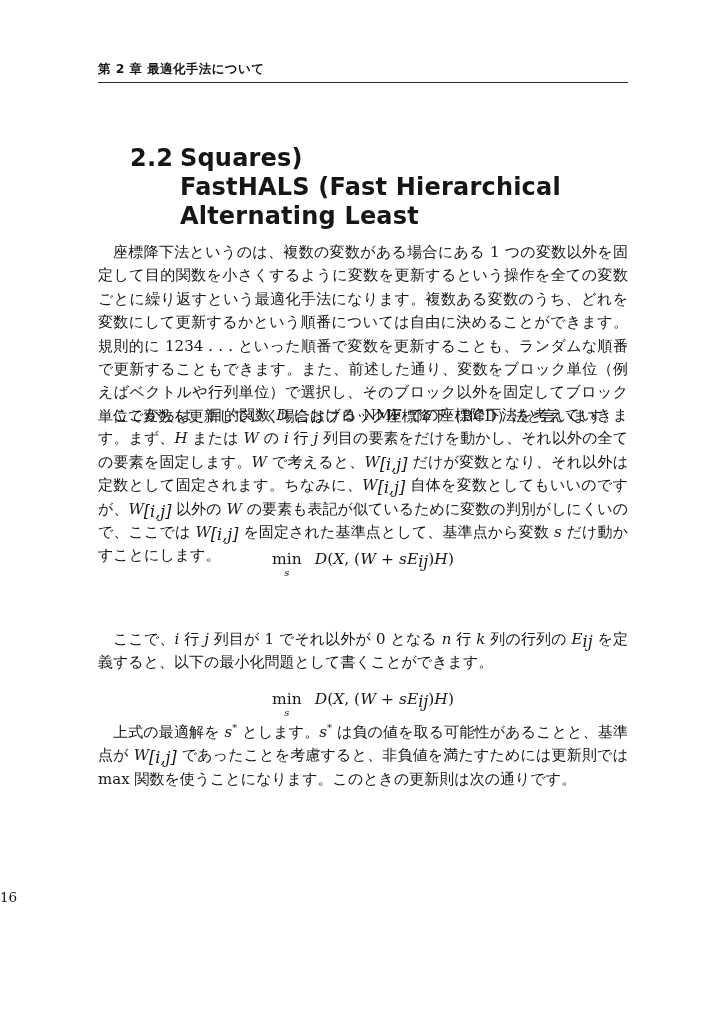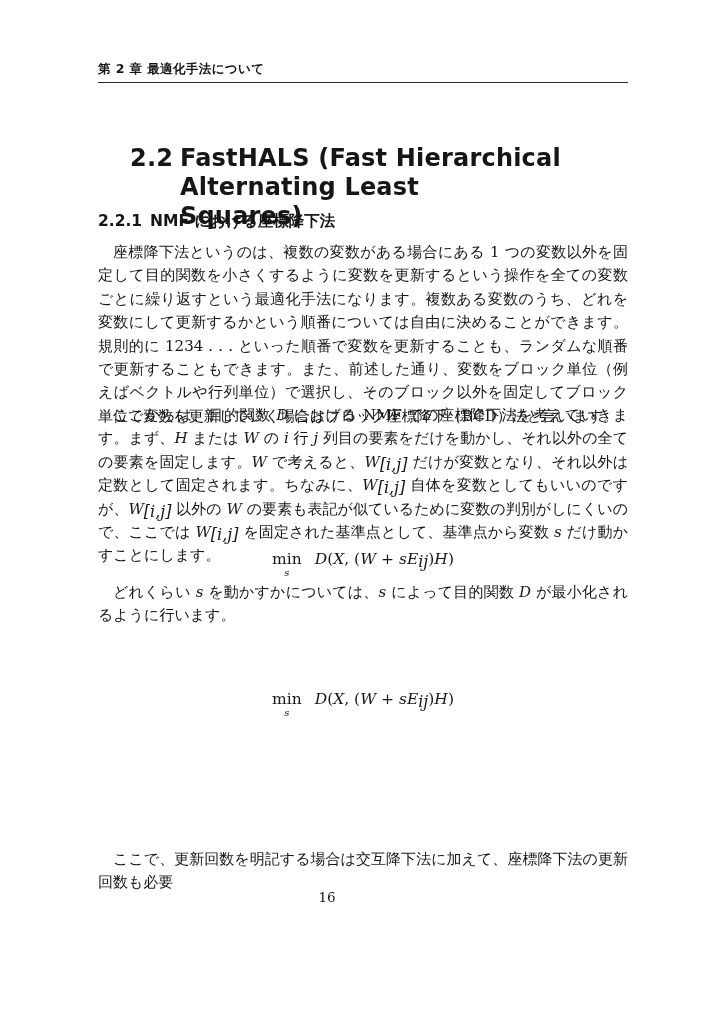--- a/index.html
+++ b/index.html
@@ -43,55 +43,51 @@
     font-size:15.5px; line-height:20px;
   }
   .f1{top:549px} .f2{top:689px} .f3{top:811px}
   .op-stack { display:inline-block; position:relative; font-style:normal; margin-right:13px; }
   .op-under {
     position:absolute; left:50%; transform:translateX(-50%); top:14px;
     font-size:10px; font-style:italic;
   }
   .page-number {
     position:absolute; left:0; top:889px; width:654px;
-    text-align:center; font-size:13.5px;
+    text-align:left; font-size:13.5px;
   }
 </style>
 </head>
 <body>
 
 <div class="page">
 
   <header class="running-header">
     <span>第 2 章 最適化手法について</span>
   </header>
 
   <div class="section-heading">
     <span class="sec-num">2.2</span>
     <span class="sec-title">
+      <span class="sec-line">Squares)</span>
       <span class="sec-line">FastHALS (Fast Hierarchical Alternating Least</span>
-      <span class="sec-line">Squares)</span>
     </span>
   </div>
 
-  <div class="subsection-heading">
-    <span class="subsec-num">2.2.1</span>
-    <span class="subsec-title">NMF における座標降下法</span>
-  </div>
 
   <p class="para p1">座標降下法というのは、複数の変数がある場合にある 1 つの変数以外を固定して目的関数を小さくするように変数を更新するという操作を全ての変数ごとに繰り返すという最適化手法になります。複数ある変数のうち、どれを変数にして更新するかという順番については自由に決めることができます。規則的に 1234 . . . といった順番で変数を更新することも、ランダムな順番で更新することもできます。また、前述した通り、変数をブロック単位（例えばベクトルや行列単位）で選択し、そのブロック以外を固定してブロック単位で変数を更新していく場合はブロック座標降下（BCD）法と言います。</p>
 
   <p class="para p2">ここからは、目的関数 <span class="math">D</span> における NMF での座標降下法を考えていきます。まず、<span class="math">H</span> または <span class="math">W</span> の <span class="math">i</span> 行 <span class="math">j</span> 列目の要素をだけを動かし、それ以外の全ての要素を固定します。<span class="math">W</span> で考えると、<span class="math">W<sub class="msub">[i,j]</sub></span> だけが変数となり、それ以外は定数として固定されます。ちなみに、<span class="math">W<sub class="msub">[i,j]</sub></span> 自体を変数としてもいいのですが、<span class="math">W<sub class="msub">[i,j]</sub></span> 以外の <span class="math">W</span> の要素も表記が似ているために変数の判別がしにくいので、ここでは <span class="math">W<sub class="msub">[i,j]</sub></span> を固定された基準点として、基準点から変数 <span class="math">s</span> だけ動かすことにします。</p>
 
   <div class="formula f1"><span class="op-stack"><span>min</span><span class="op-under">s</span></span><span class="math">D</span><span class="mroman">(</span><span class="math">X</span><span class="mroman">, (</span><span class="math">W</span><span class="mroman"> + </span><span class="math">sE<sub class="msub">ij</sub></span><span class="mroman">)</span><span class="math">H</span><span class="mroman">)</span></div>
 
-  <p class="para p3">どれくらい <span class="math">s</span> を動かすかについては、<span class="math">s</span> によって目的関数 <span class="math">D</span> が最小化されるように行います。</p>
 
+  <p class="para p4">ここで、<span class="math">i</span> 行 <span class="math">j</span> 列目が 1 でそれ以外が 0 となる <span class="math">n</span> 行 <span class="math">k</span> 列の行列の <span class="math">E<sub class="msub">ij</sub></span> を定義すると、以下の最小化問題として書くことができます。</p>
 
   <div class="formula f2"><span class="op-stack"><span>min</span><span class="op-under">s</span></span><span class="math">D</span><span class="mroman">(</span><span class="math">X</span><span class="mroman">, (</span><span class="math">W</span><span class="mroman"> + </span><span class="math">sE<sub class="msub">ij</sub></span><span class="mroman">)</span><span class="math">H</span><span class="mroman">)</span></div>
 
+  <p class="para p5">上式の最適解を <span class="math">s<sup class="msup">*</sup></span> とします。<span class="math">s<sup class="msup">*</sup></span> は負の値を取る可能性があることと、基準点が <span class="math">W<sub class="msub">[i,j]</sub></span> であったことを考慮すると、非負値を満たすためには更新則では max 関数を使うことになります。このときの更新則は次の通りです。</p>
 
 
-  <p class="para p6">ここで、更新回数を明記する場合は交互降下法に加えて、座標降下法の更新回数も必要</p>
 
   <div class="page-number">16</div>
 
 </div>
 
 </body></html>

